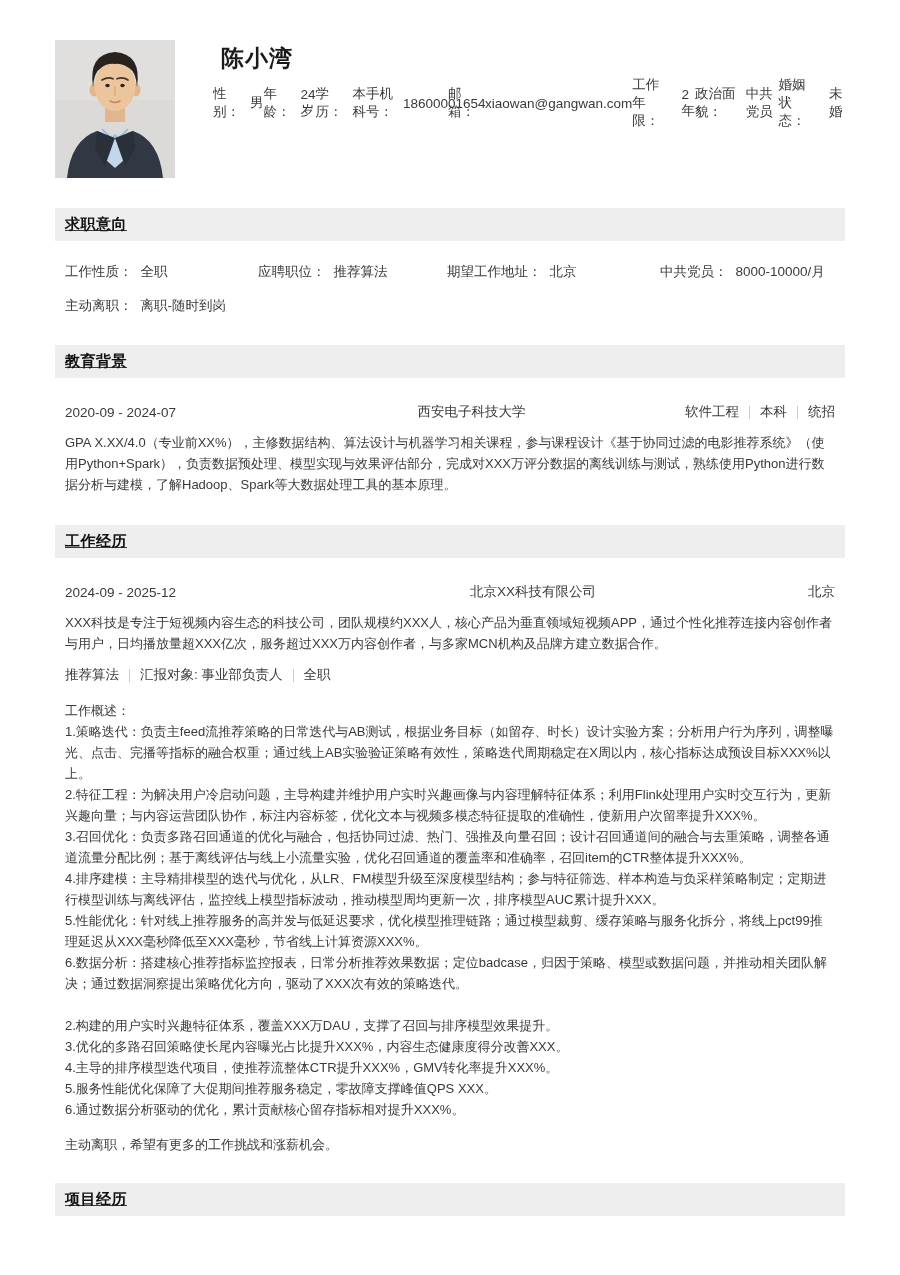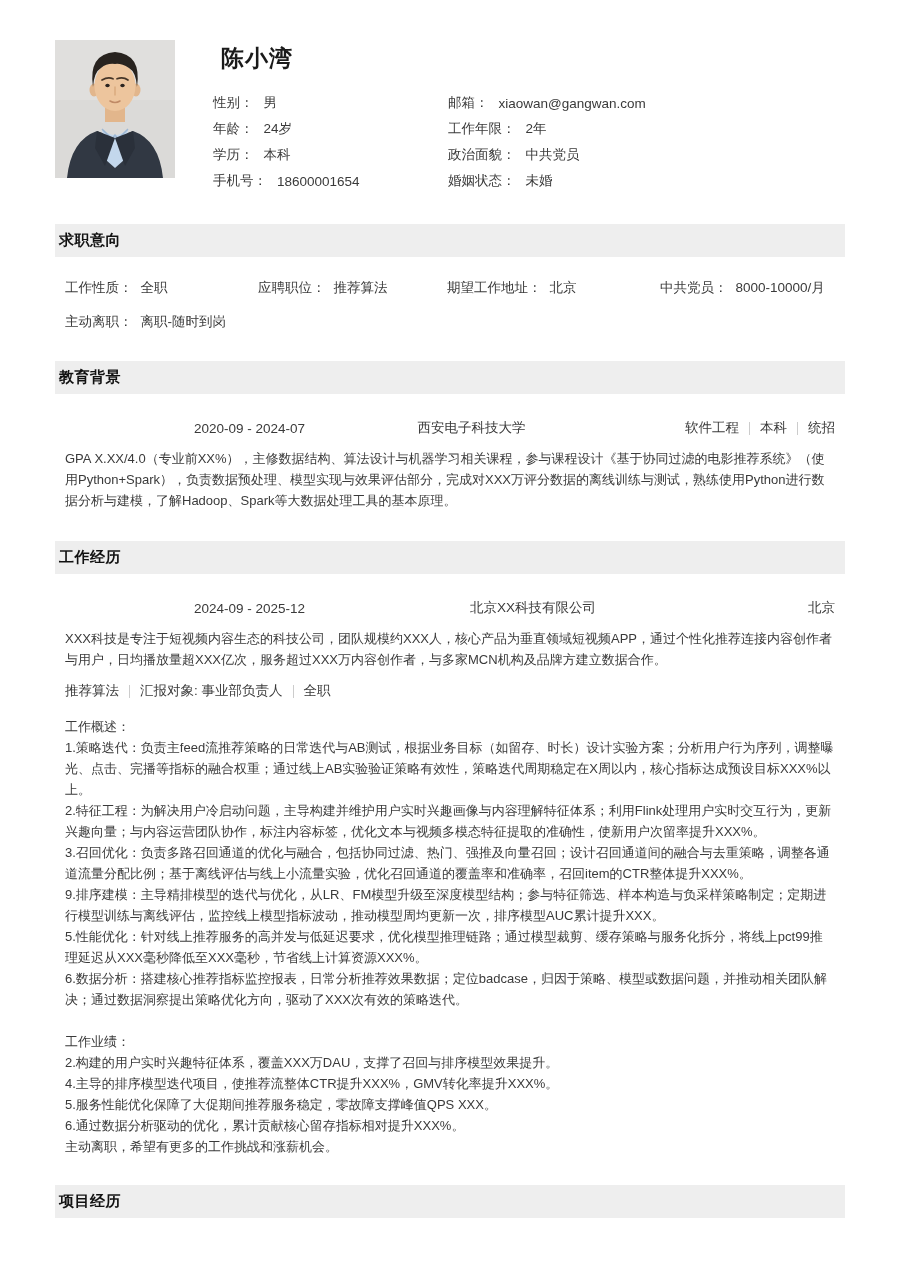--- a/index.html
+++ b/index.html
@@ -13,64 +13,64 @@
 
   
   .header { display:flex; }
   .photo {
     width:120px; height:138px; flex:0 0 120px;
     overflow:hidden; background:#dbdad8;
   }
   .header-right { margin-left:38px; flex:1; padding-top:3px; }
   .name { font-size:23px; font-weight:bold; color:#1a1a1a; letter-spacing:1px;padding-left:8px; }
   .info-cols { display:flex; margin-top:16px; }
-  .info-col { display:flex; flex-direction:column; }
+  .info-col { display:flex; flex-direction:row; }
   .info-col.left  { width:235px; }
   .info-col.right { flex:1; }
   .info-row { font-size:13.5px; height:26px; display:flex; align-items:center; color:#3a3a3a; }
   .info-row .lbl { margin-right:10px; }
 
   
   .section-bar {
     background:#eeeeee; height:33px;
     display:flex; align-items:center;
-    padding:0 4px; margin-top:30px;
+    padding:0 10px; margin-top:30px;text-decoration:underline;
   }
   .section-bar .title { font-size:15px; font-weight:bold; color:#111111; letter-spacing:0.5px; }
   .section-body { padding:0 10px; }
 
   
   .t { font-size:13px; line-height:21px; color:#3a3a3a; }
   .lbl { color:#3a3a3a; }
   .val { color:#3a3a3a; }
 
   
   .intent-row { display:flex; margin-top:22px; }
   .intent-item { display:flex; align-items:center; font-size:13.5px; }
   .intent-item .lbl { margin-right:8px; }
   .intent-item:nth-child(1) { width:193px; }
   .intent-item:nth-child(2) { width:189px; }
   .intent-item:nth-child(3) { width:213px; }
   .intent-row2 { margin-top:16px; }
 
   
   .line3 { display:flex; align-items:center; margin-top:25px; font-size:13.5px; }
-  .line3 .c-left   { width:240px;text-align:right; }
+  .line3 .c-left   { width:240px; }
   .line3 .c-center { flex:1; text-align:center; }
   .line3 .c-right  { display:flex; align-items:center; justify-content:flex-end;margin-left:47px; }
 
   .vdiv { width:1px; height:13px; background:#cccccc; margin:0 10px; display:inline-block; }
 
   .desc { margin-top:11px; }
 
   .role-line { display:flex; align-items:center; margin-top:12px; font-size:13.5px; }
 
   .block { margin-top:16px; }
   .block-gap { margin-top:21px; }
-  .leave-line { }
+  .leave-line { margin-top:14px; }
 
   .last-bar { margin-top:28px; }
 </style>
 </head>
 <body>
 
 <div class="resume">
 
   <div class="header">
     <div class="photo">
@@ -207,28 +207,28 @@
         <span>汇报对象: 事业部负责人</span>
         <span class="vdiv"></span>
         <span>全职</span>
       </div>
 
       <div class="t block">
         <div>工作概述：</div>
         <div>1.策略迭代：负责主feed流推荐策略的日常迭代与AB测试，根据业务目标（如留存、时长）设计实验方案；分析用户行为序列，调整曝光、点击、完播等指标的融合权重；通过线上AB实验验证策略有效性，策略迭代周期稳定在X周以内，核心指标达成预设目标XXX%以上。</div>
         <div>2.特征工程：为解决用户冷启动问题，主导构建并维护用户实时兴趣画像与内容理解特征体系；利用Flink处理用户实时交互行为，更新兴趣向量；与内容运营团队协作，标注内容标签，优化文本与视频多模态特征提取的准确性，使新用户次留率提升XXX%。</div>
         <div>3.召回优化：负责多路召回通道的优化与融合，包括协同过滤、热门、强推及向量召回；设计召回通道间的融合与去重策略，调整各通道流量分配比例；基于离线评估与线上小流量实验，优化召回通道的覆盖率和准确率，召回item的CTR整体提升XXX%。</div>
-        <div>9.排序建模：主导精排模型的迭代与优化，从LR、FM模型升级至深度模型结构；参与特征筛选、样本构造与负采样策略制定；定期进行模型训练与离线评估，监控线上模型指标波动，推动模型周均更新一次，排序模型AUC累计提升XXX。</div>
+        <div>4.排序建模：主导精排模型的迭代与优化，从LR、FM模型升级至深度模型结构；参与特征筛选、样本构造与负采样策略制定；定期进行模型训练与离线评估，监控线上模型指标波动，推动模型周均更新一次，排序模型AUC累计提升XXX。</div>
         <div>5.性能优化：针对线上推荐服务的高并发与低延迟要求，优化模型推理链路；通过模型裁剪、缓存策略与服务化拆分，将线上pct99推理延迟从XXX毫秒降低至XXX毫秒，节省线上计算资源XXX%。</div>
         <div>6.数据分析：搭建核心推荐指标监控报表，日常分析推荐效果数据；定位badcase，归因于策略、模型或数据问题，并推动相关团队解决；通过数据洞察提出策略优化方向，驱动了XXX次有效的策略迭代。</div>
       </div>
 
       <div class="t block-gap">
-        <div>工作业绩：</div>
         <div>2.构建的用户实时兴趣特征体系，覆盖XXX万DAU，支撑了召回与排序模型效果提升。</div>
+        <div>3.优化的多路召回策略使长尾内容曝光占比提升XXX%，内容生态健康度得分改善XXX。</div>
         <div>4.主导的排序模型迭代项目，使推荐流整体CTR提升XXX%，GMV转化率提升XXX%。</div>
         <div>5.服务性能优化保障了大促期间推荐服务稳定，零故障支撑峰值QPS XXX。</div>
         <div>6.通过数据分析驱动的优化，累计贡献核心留存指标相对提升XXX%。</div>
       </div>
 
       <div class="t leave-line">主动离职，希望有更多的工作挑战和涨薪机会。</div>
     </div>
   </div>
 
   <div class="section">

